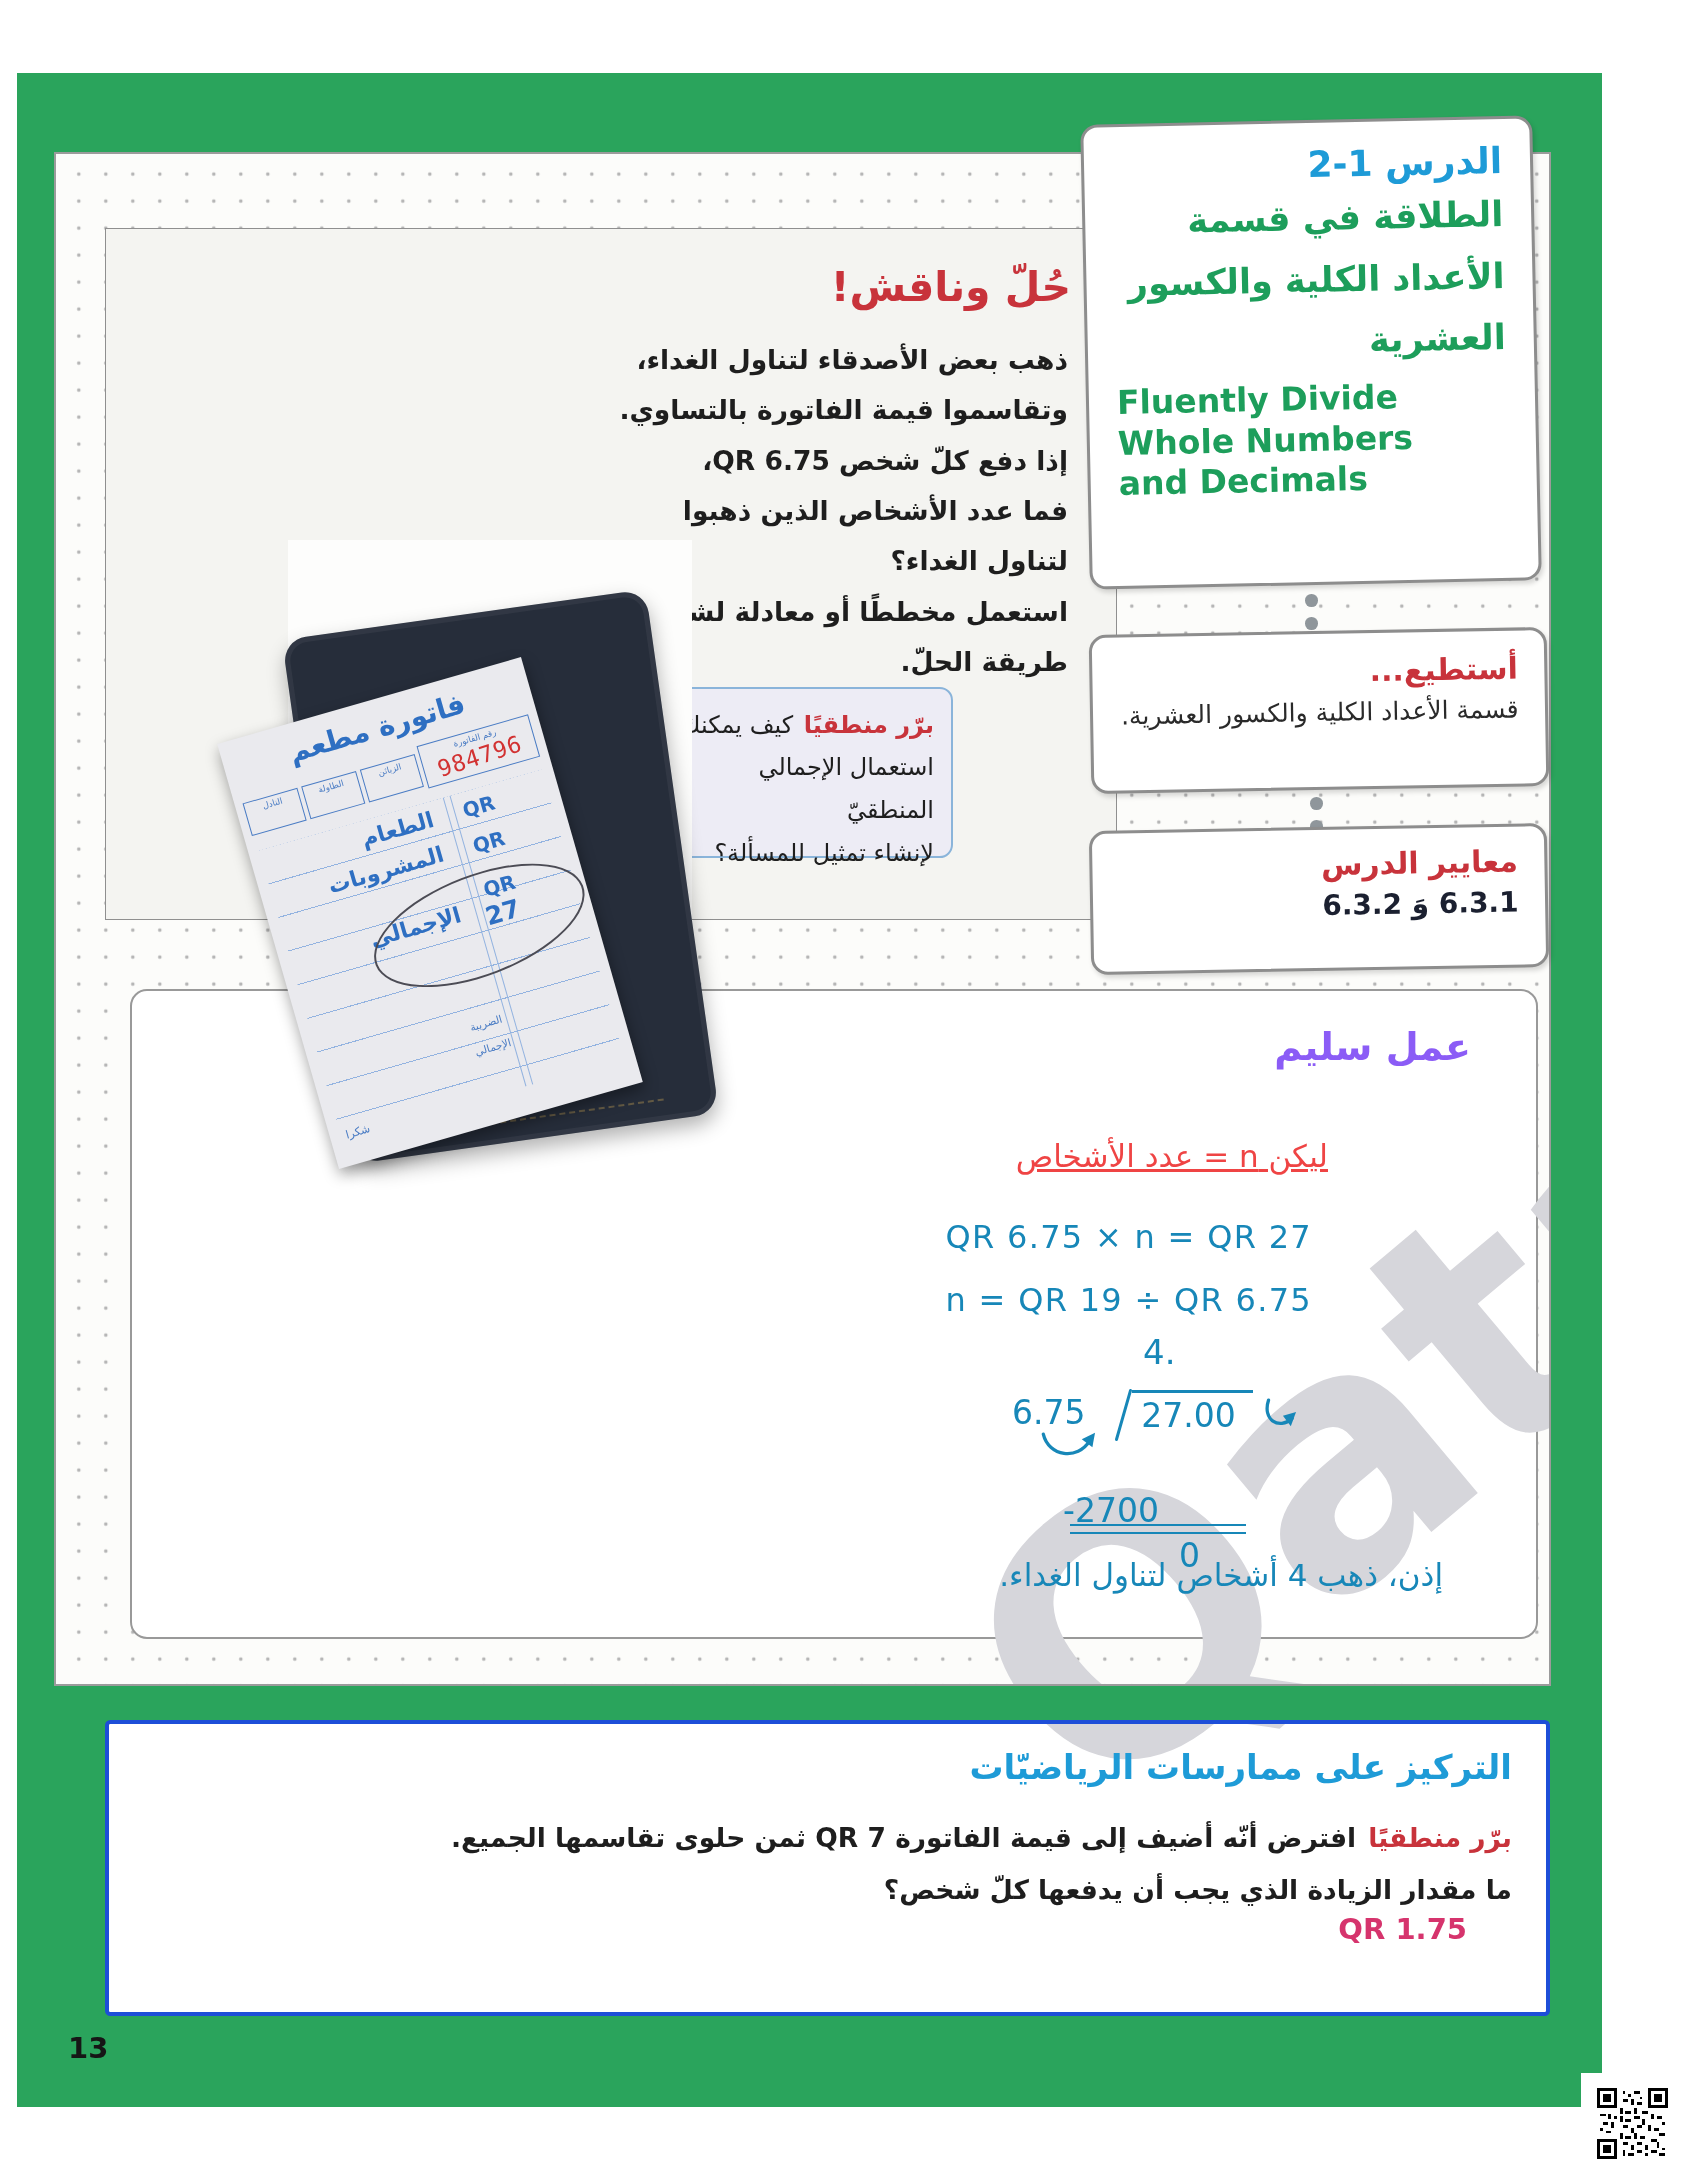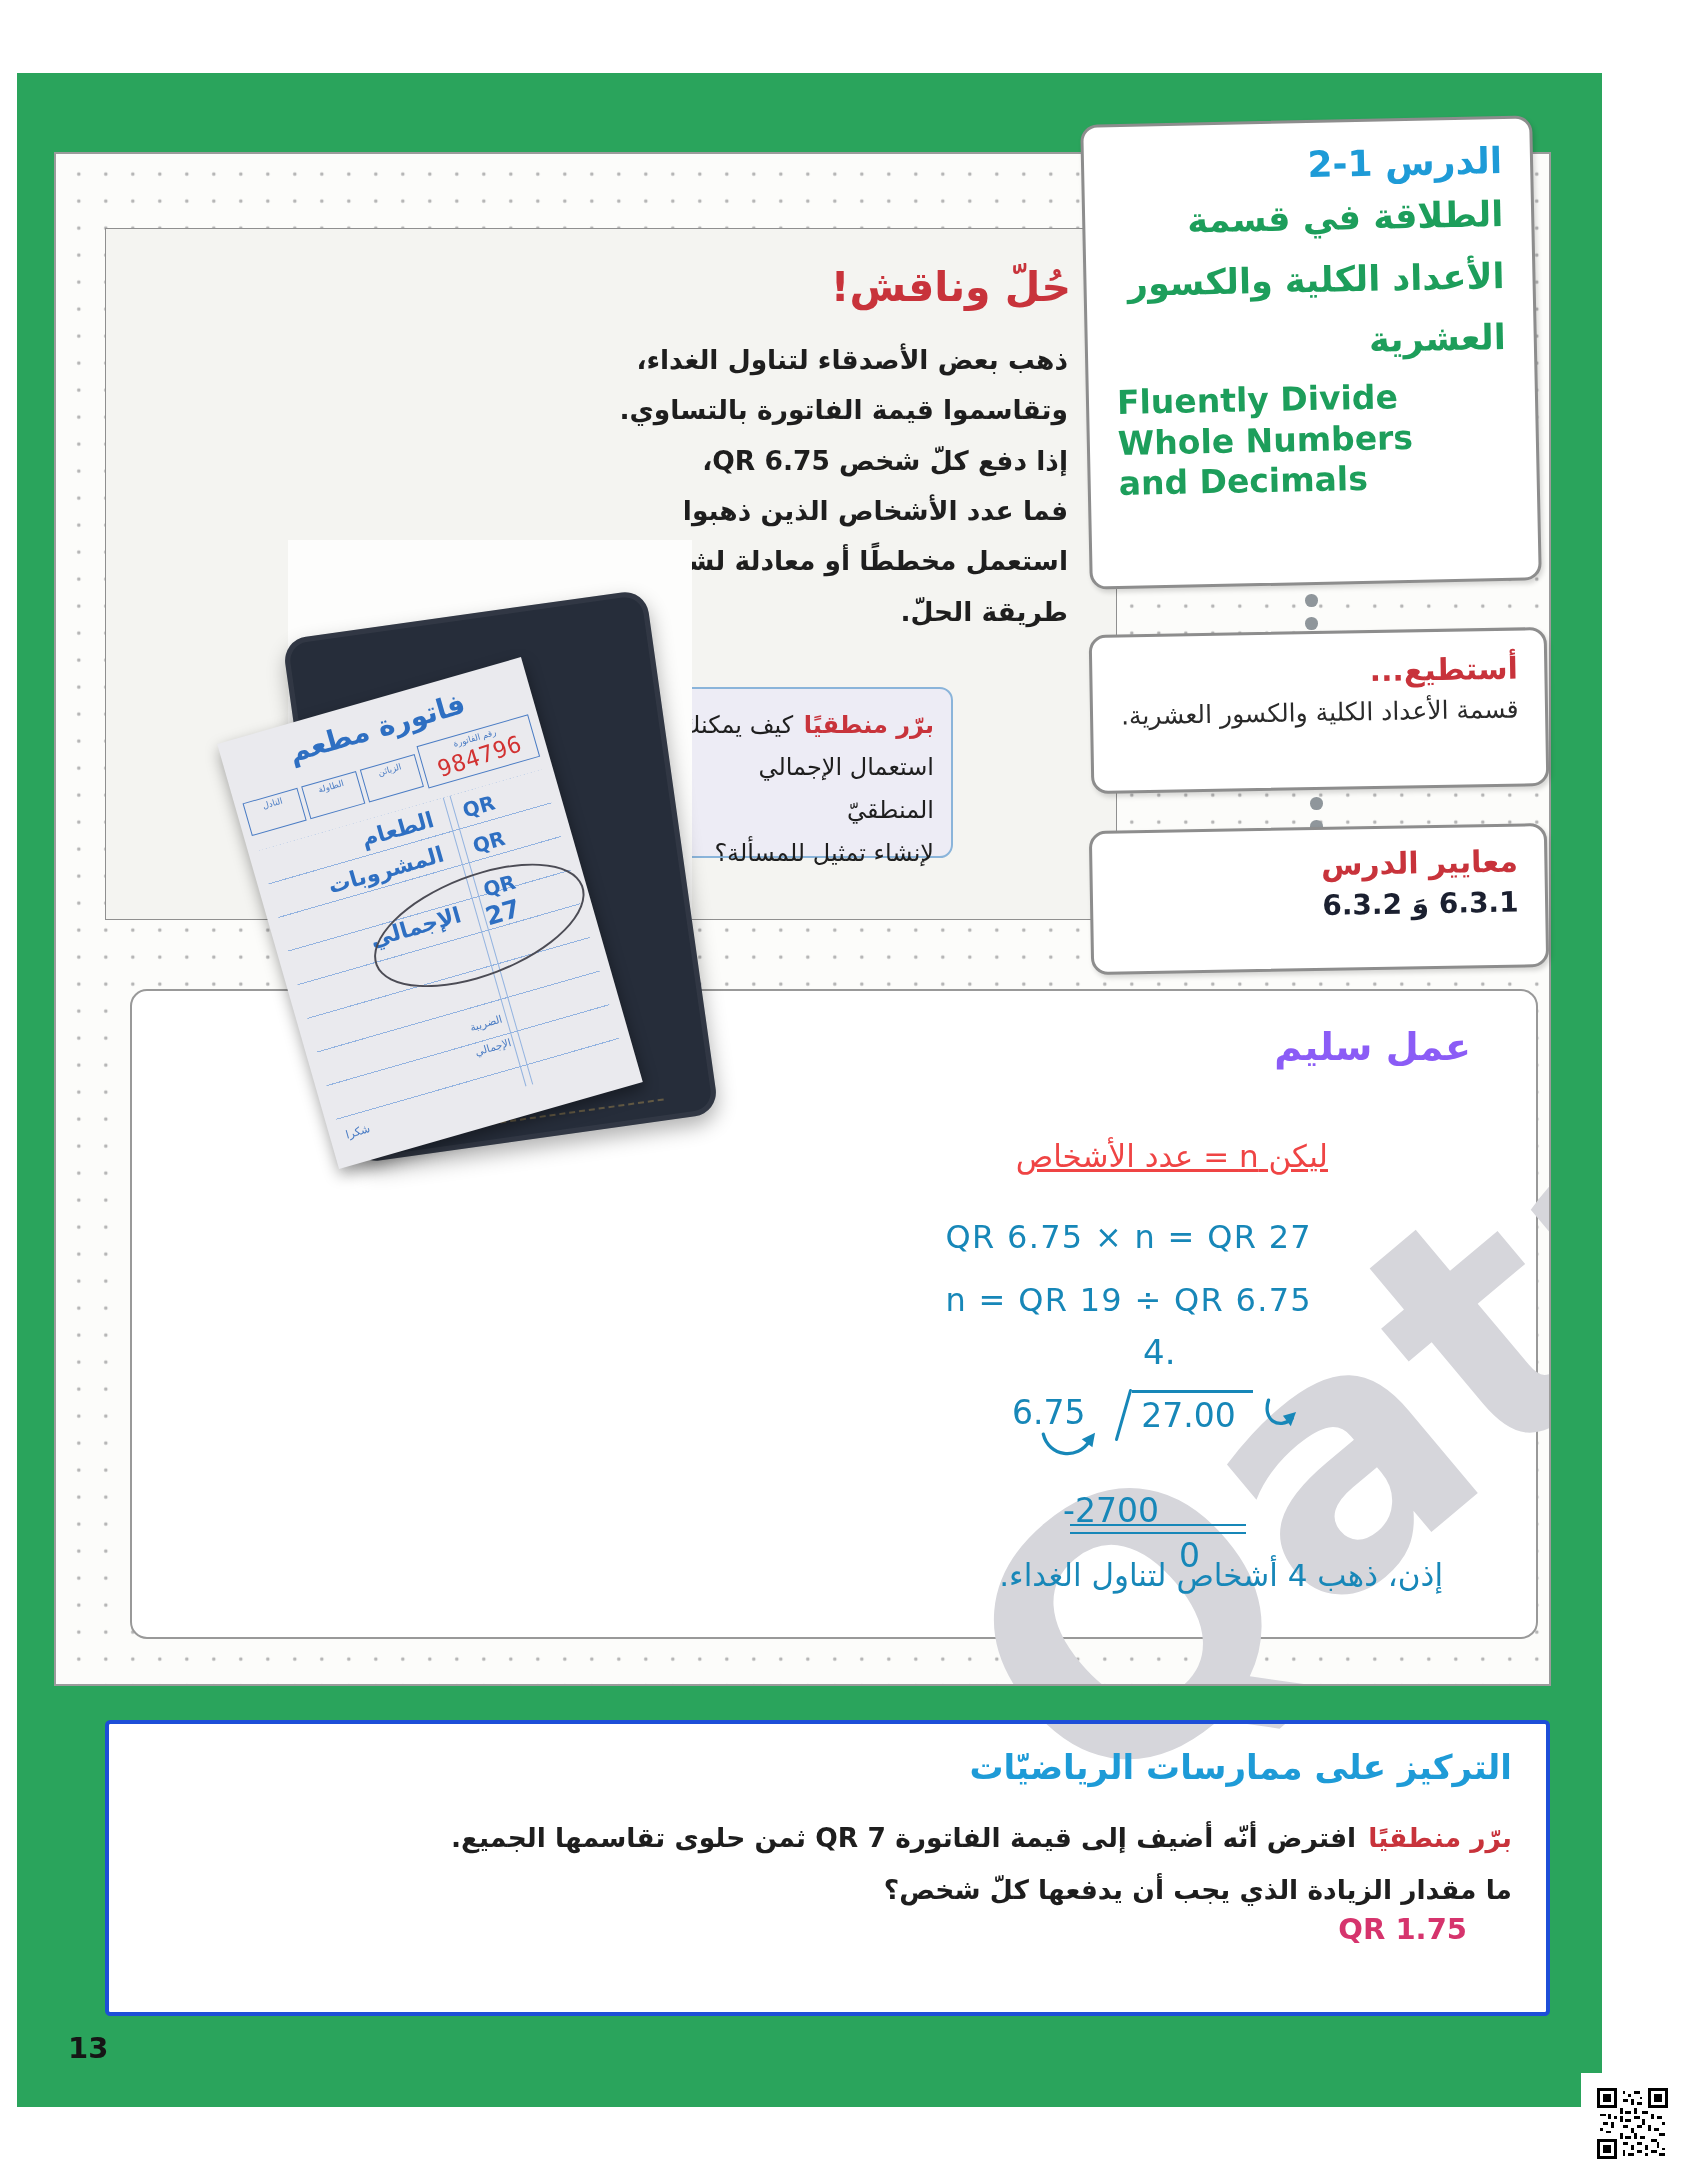--- a/index.html
+++ b/index.html
@@ -130,20 +130,21 @@
     <div class="watermark" id="wm1">Qatar</div>
   </div>
 
   <div id="solve-box">
     <div class="sd-title">حُلّ وناقش!</div>
     <div class="sd-para">
       <div>ذهب بعض الأصدقاء لتناول الغداء،</div>
       <div>وتقاسموا قيمة الفاتورة بالتساوي.</div>
       <div>إذا دفع كلّ شخص QR 6.75،</div>
       <div>فما عدد الأشخاص الذين ذهبوا</div>
+      <div>لتناول الغداء؟</div>
       <div>استعمل مخططًا أو معادلة لشرح</div>
       <div>طريقة الحلّ.</div>
     </div>
     <div class="reason-box">
       <div>
         <span class="reason-label">برّر منطقيًا</span><span>كيف يمكنك</span>
       </div>
       <div>استعمال الإجمالي المنطقيّ</div>
       <div>لإنشاء تمثيل للمسألة؟</div>
     </div>

